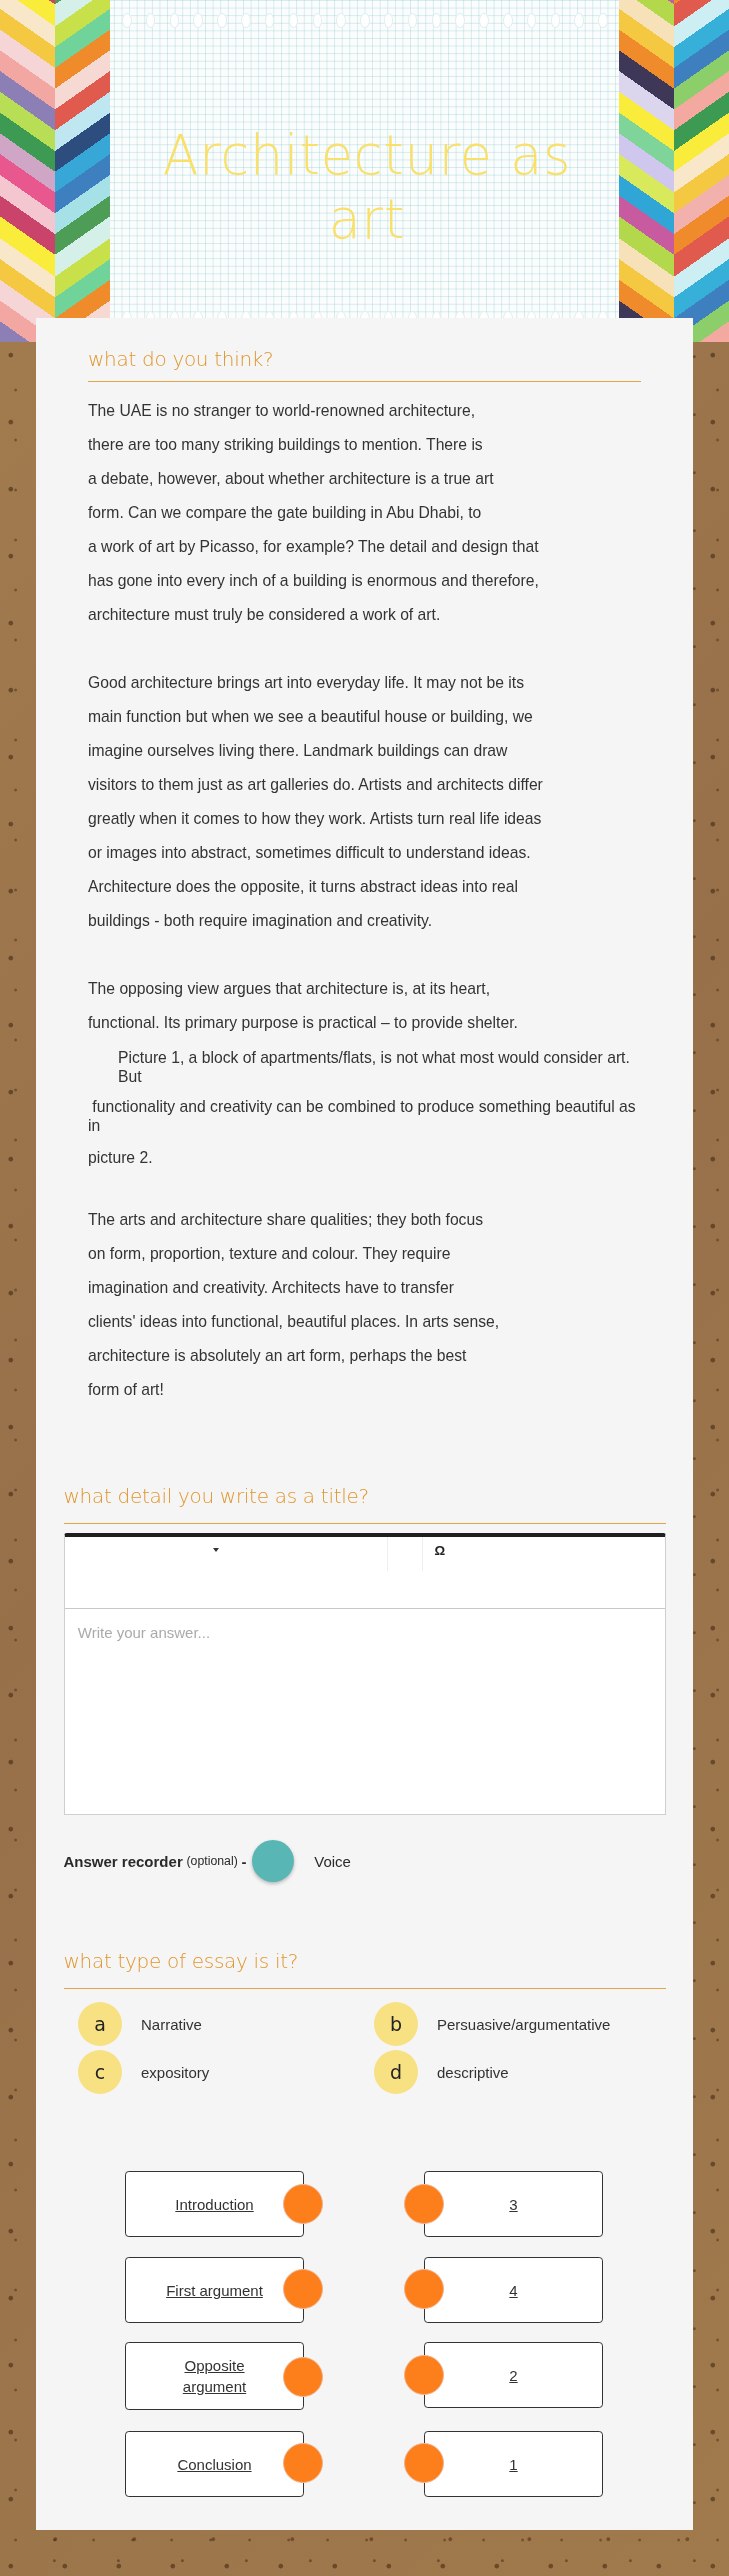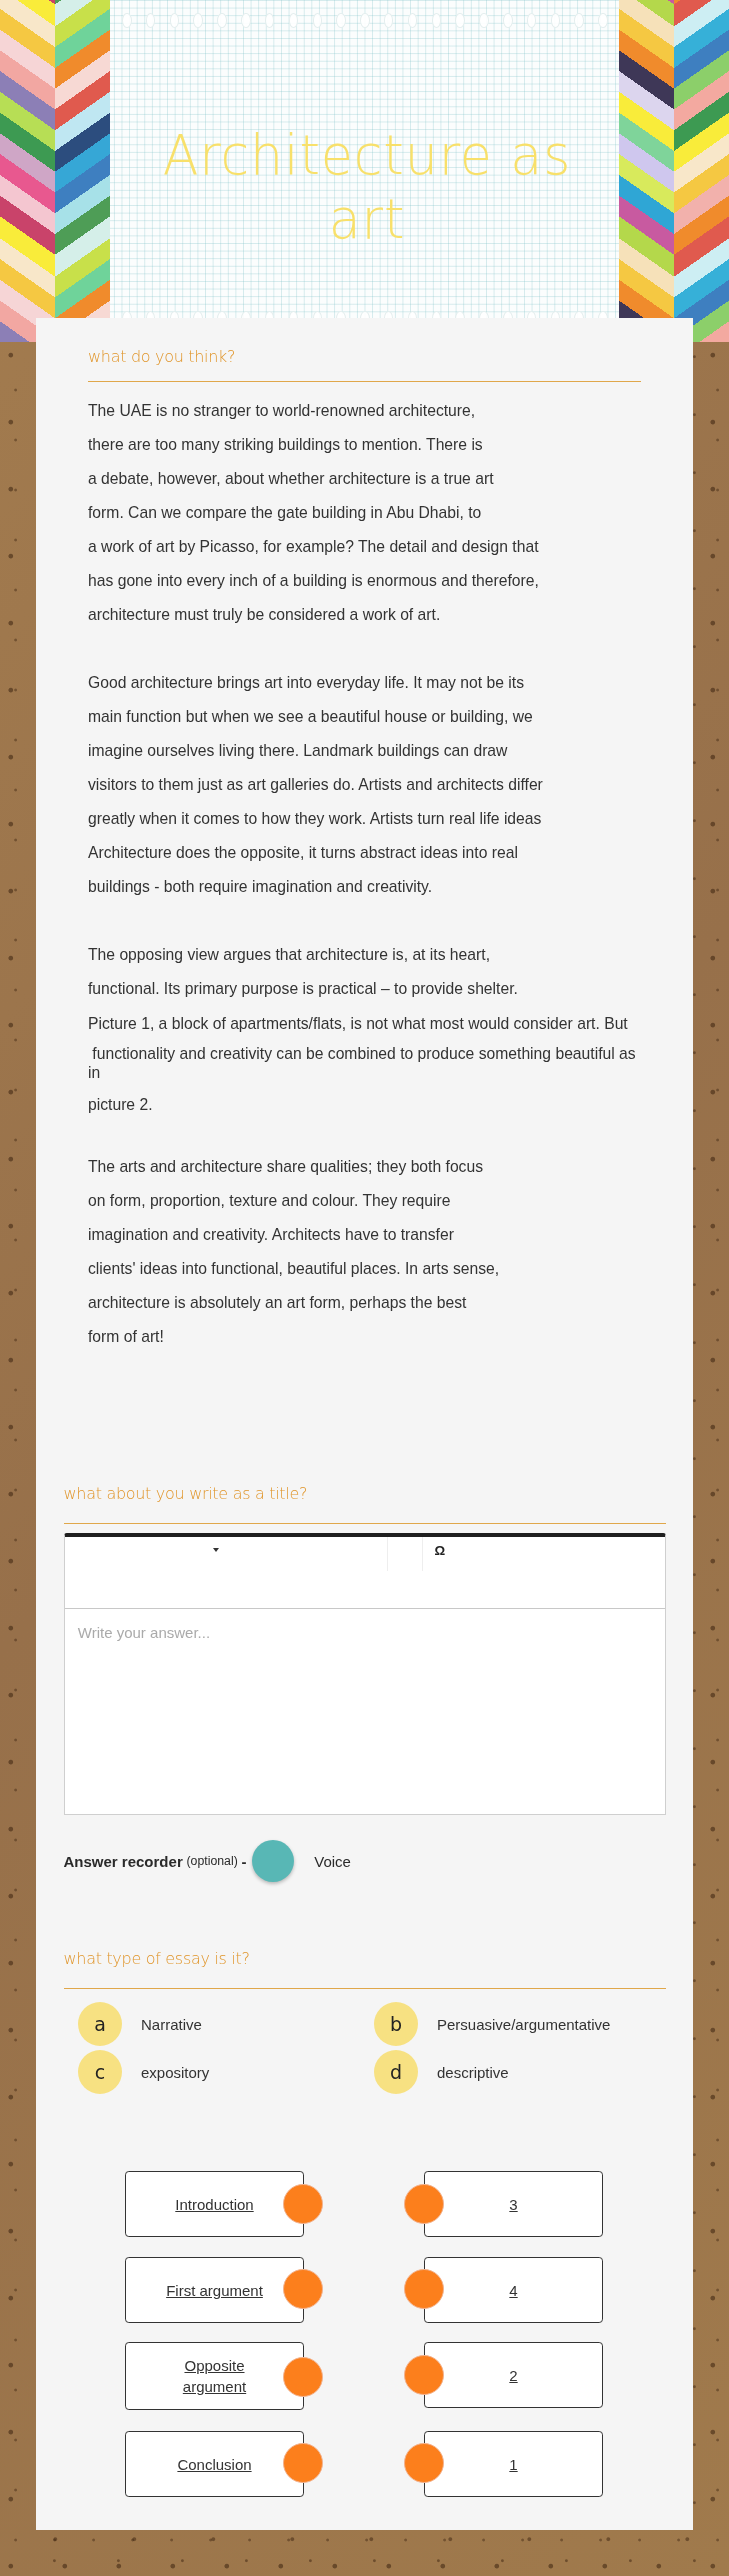--- a/index.html
+++ b/index.html
@@ -82,21 +82,21 @@
 
   
   .card {
     position: absolute; left: 36px; top: 318px; width: 657px; height: 2212px;
     background: #f5f5f5;
   }
   .section-title {
     font-family: "DejaVu Sans", sans-serif;
     font-weight: 200;
     color: #e0952a;
-    font-size: 16px;
+    font-size: 20px;
     letter-spacing: -0.3px;
   }
   .section-title-wrap {
     position: absolute;
     border-bottom: 1.4px solid #e0a74a;
   }
   .essay {
     position: absolute; left: 52px; top: 76px; width: 551px;
     font-size: 15.7px; color: #333; line-height: 34px;
   }
@@ -253,42 +253,43 @@
       <span style="display:block">a work of art by Picasso, for example? The detail and design that</span>
       <span style="display:block">has gone into every inch of a building is enormous and therefore,</span>
       <span style="display:block">architecture must truly be considered a work of art.</span>
     </p>
     <p>
       <span style="display:block">Good architecture brings art into everyday life. It may not be its</span>
       <span style="display:block">main function but when we see a beautiful house or building, we</span>
       <span style="display:block">imagine ourselves living there. Landmark buildings can draw</span>
       <span style="display:block">visitors to them just as art galleries do. Artists and architects differ</span>
       <span style="display:block">greatly when it comes to how they work. Artists turn real life ideas</span>
+      <span style="display:block">or images into abstract, sometimes difficult to understand ideas.</span>
       <span style="display:block">Architecture does the opposite, it turns abstract ideas into real</span>
       <span style="display:block">buildings - both require imagination and creativity.</span>
     </p>
     <p style="margin-bottom:28.5px;">
       <span style="display:block">The opposing view argues that architecture is, at its heart,</span>
       <span style="display:block">functional. Its primary purpose is practical – to provide shelter.</span>
-      <span class="wrapline" style="padding-top:7.6px;padding-bottom:5.7px;">Picture 1, a block of apartments/flats, is not what most would consider art. But</span>
+      <span class="wrapline" style="padding-top:7.6px;padding-bottom:5.7px;margin-left:30px;">Picture 1, a block of apartments/flats, is not what most would consider art. But</span>
       <span class="wrapline" style="padding-top:5.7px;padding-bottom:5.7px;white-space:pre-wrap;"> functionality and creativity can be combined to produce something beautiful as in</span>
       <span style="display:block">picture 2.</span>
     </p>
     <p>
       <span style="display:block">The arts and architecture share qualities; they both focus</span>
       <span style="display:block">on form, proportion, texture and colour. They require</span>
       <span style="display:block">imagination and creativity. Architects have to transfer</span>
       <span style="display:block">clients' ideas into functional, beautiful places. In arts sense,</span>
       <span style="display:block">architecture is absolutely an art form, perhaps the best</span>
       <span style="display:block">form of art!</span>
     </p>
   </div>
 
   <div class="section-title-wrap" style="left:27.5px; top:1166px; width:602px; height:40px;">
-    <div class="section-title">what about you write as a title?</div>
+    <div class="section-title">what detail you write as a title?</div>
   </div>
 
   <div class="editor">
     <div class="toolbar">
       <div class="tb-dropdown">
         <span class="caret"></span>
       </div>
       <div class="tb-blank"></div>
       <div class="tb-omega">Ω</div>
     </div>

